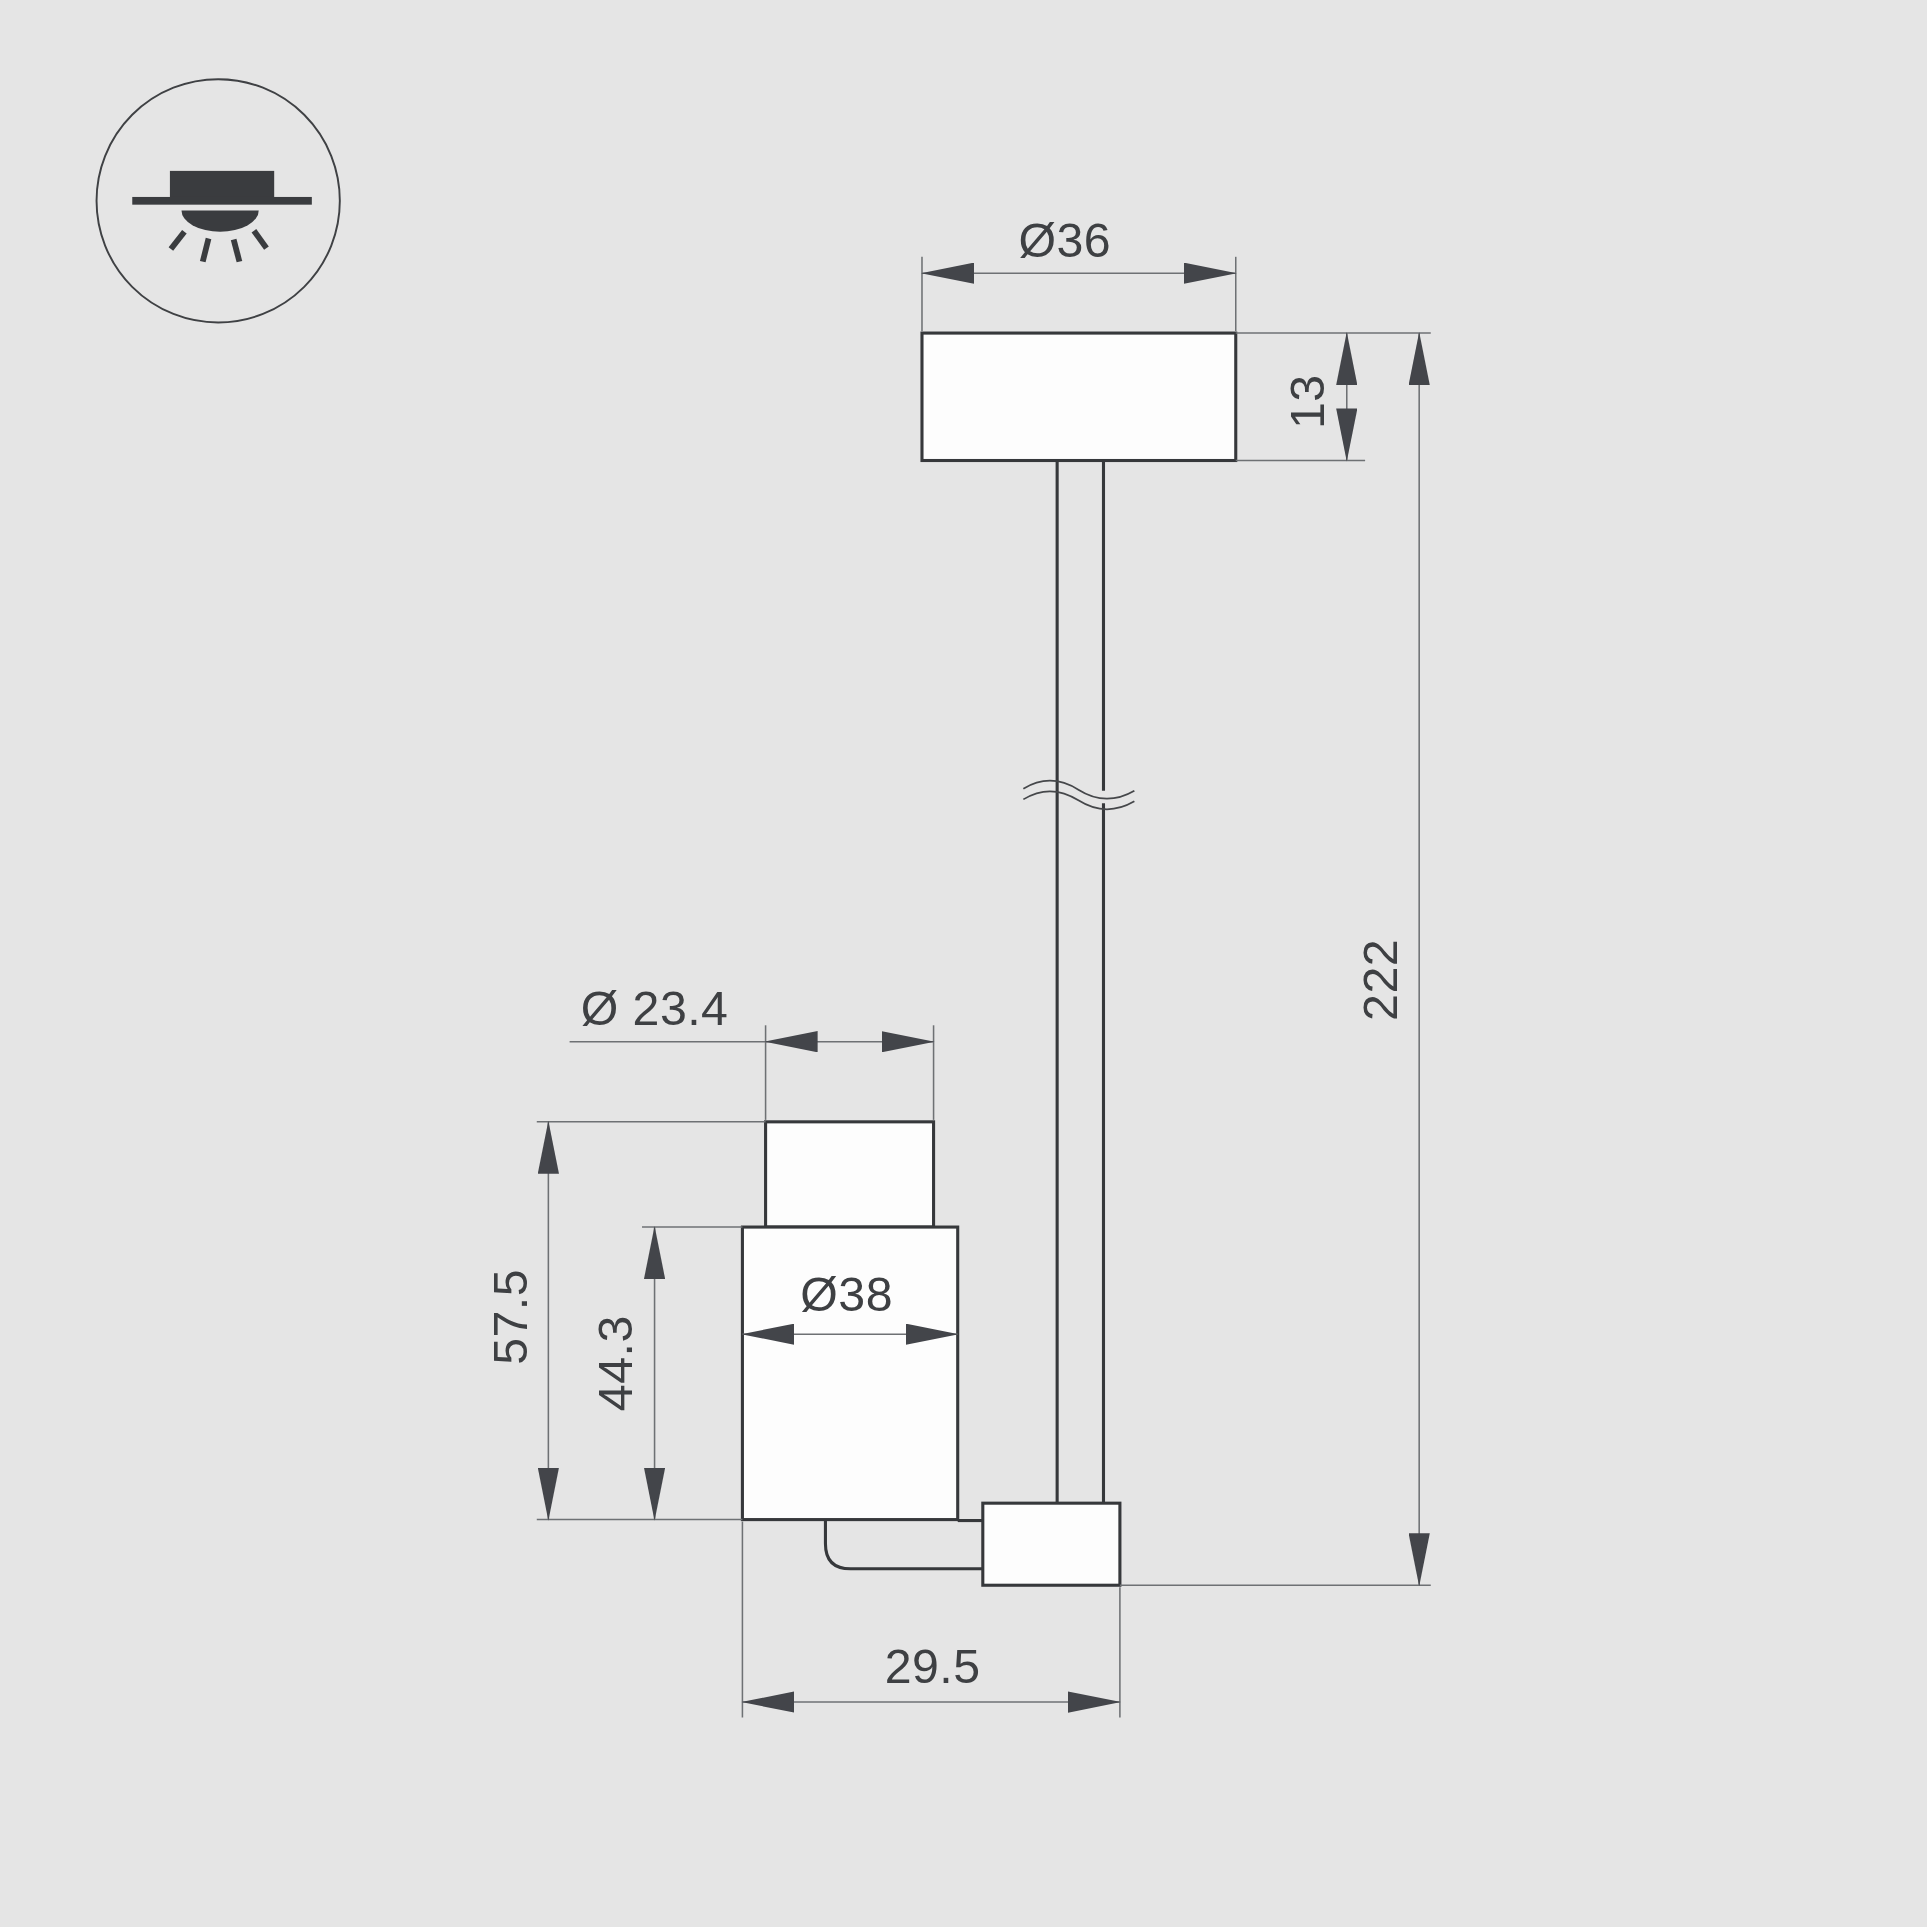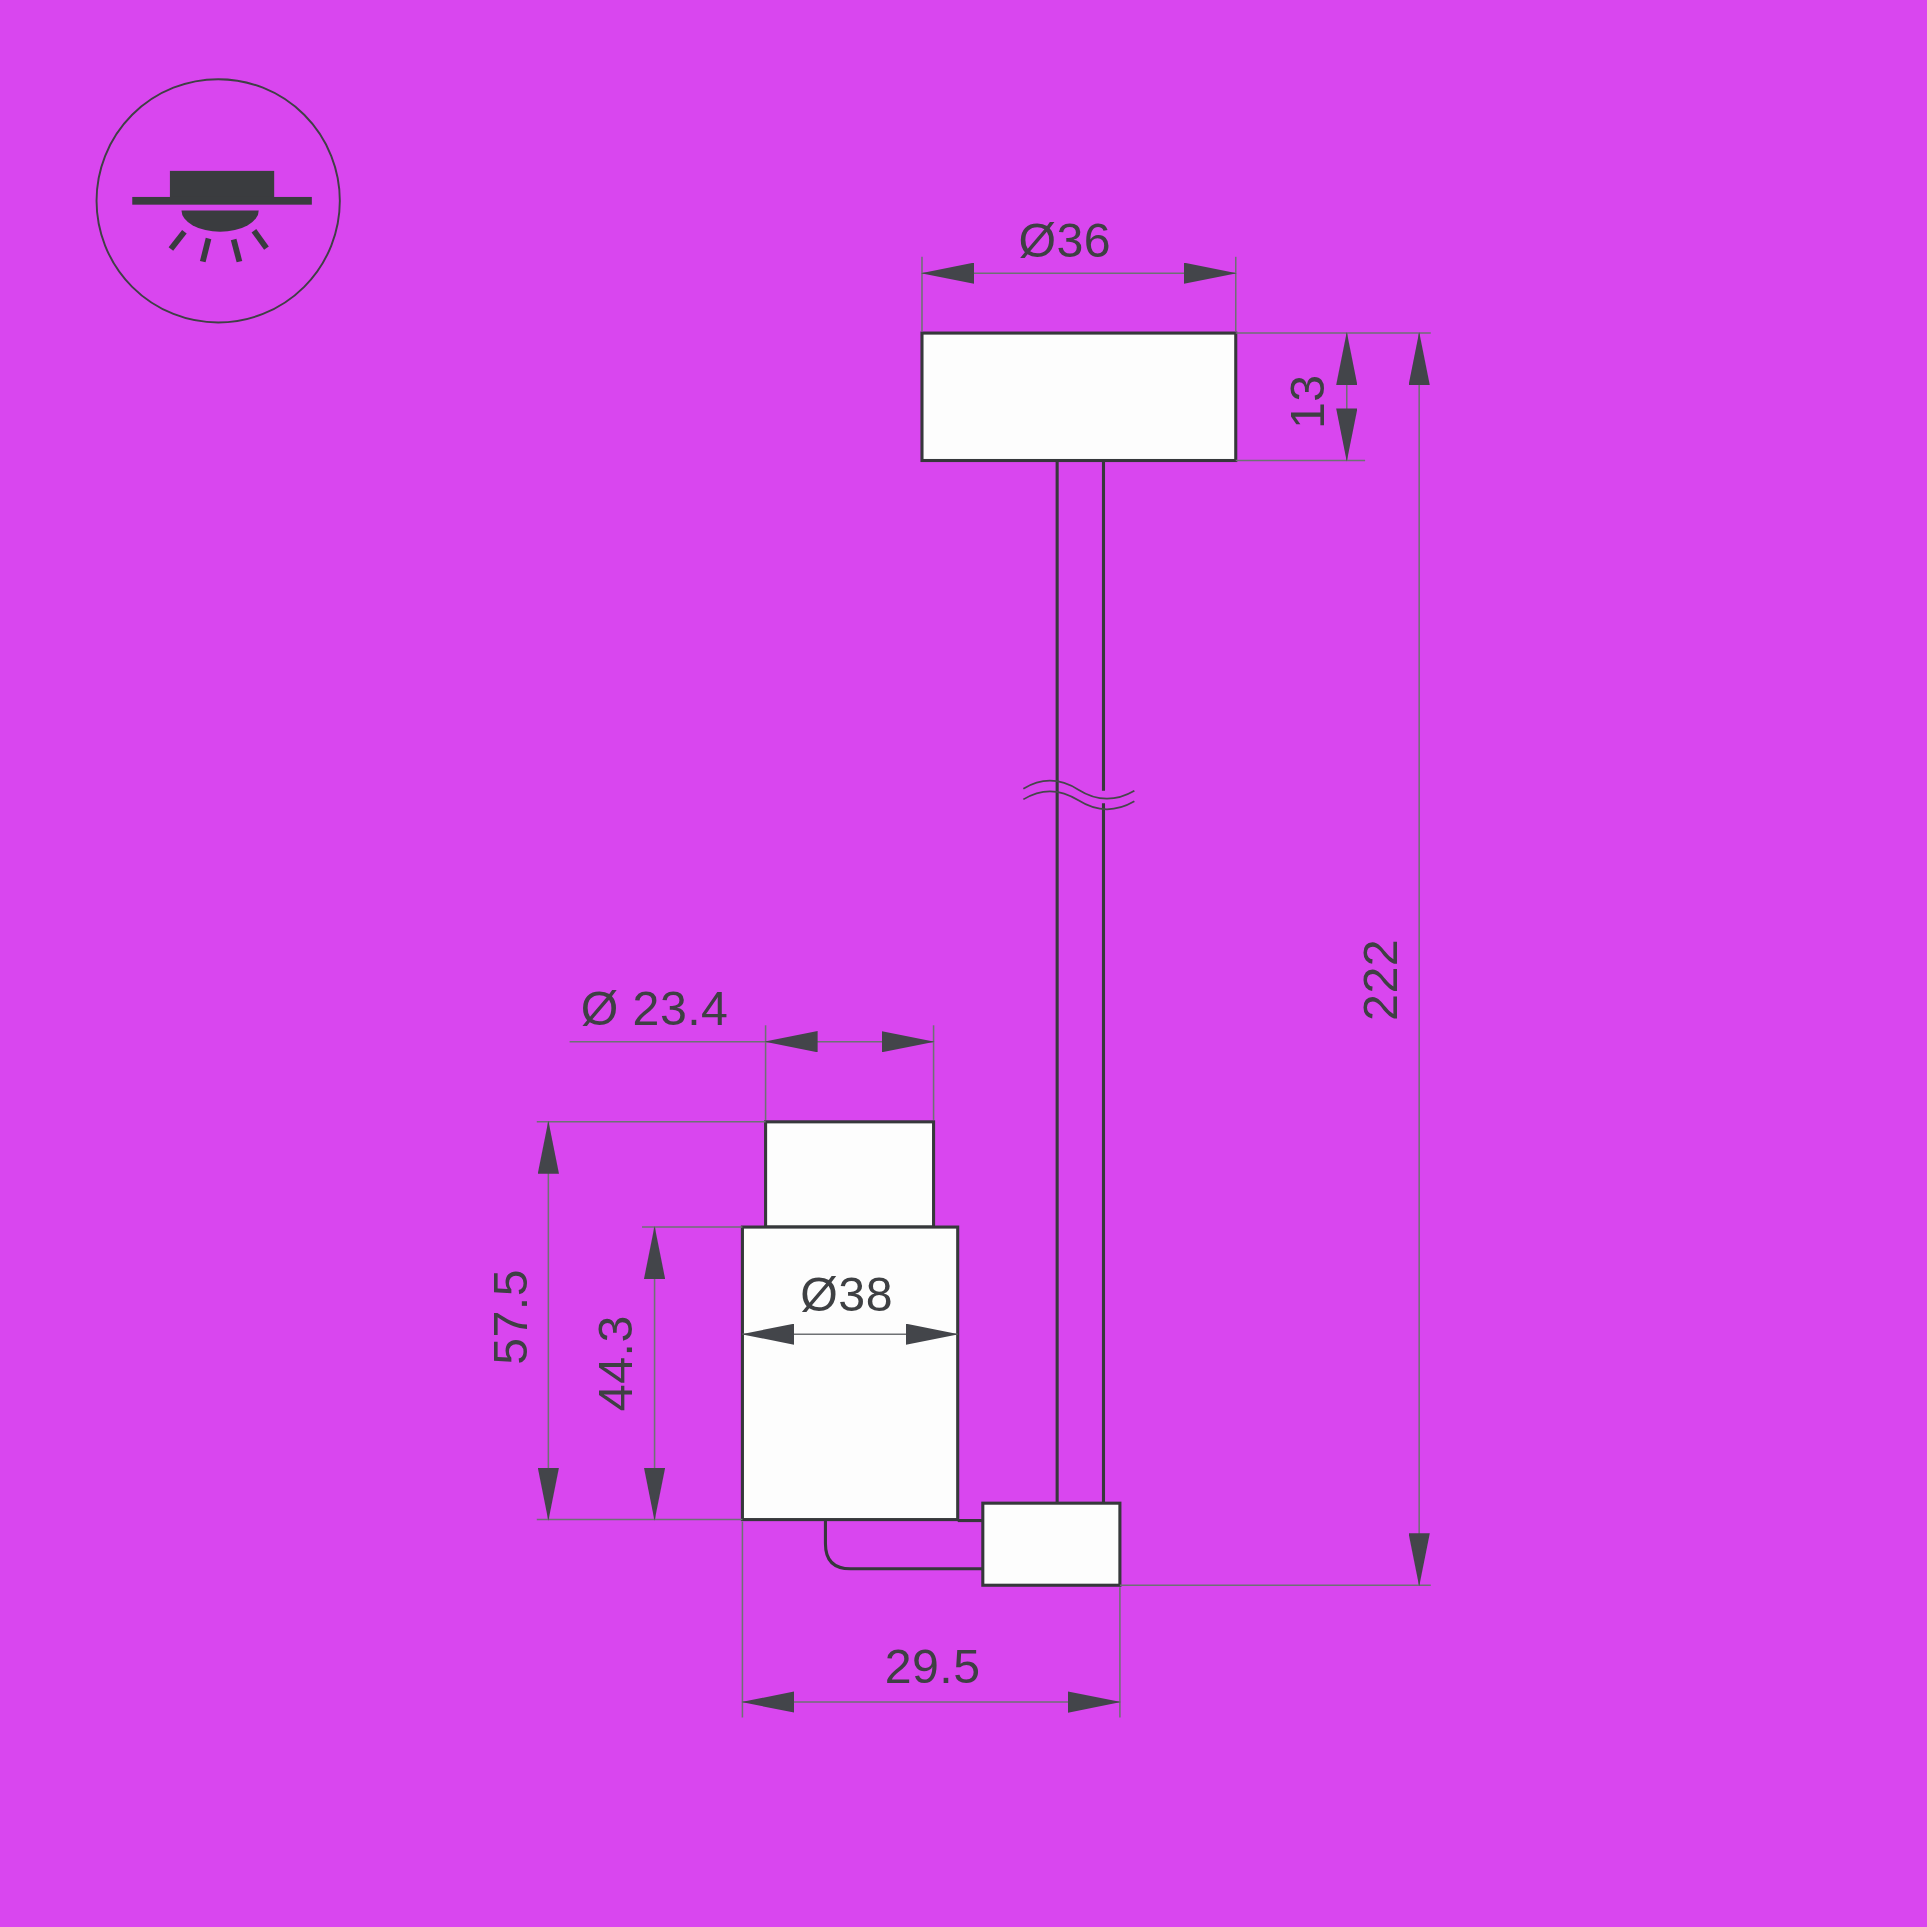--- a/index.html
+++ b/index.html
@@ -9,21 +9,21 @@
   }
   body {
     width: 1927px;
     height: 1927px;
     font-family: "Liberation Sans", sans-serif;
   }
   .canvas {
     position: relative;
     width: 1927px;
     height: 1927px;
-    background: #d946ef;
+    background: #e5e5e5;
   }
   svg { display: block; }
 
   
   .outline {
     fill: none;
     stroke: #36383b;
     stroke-width: 3.2;
   }
   .outline-fill {

